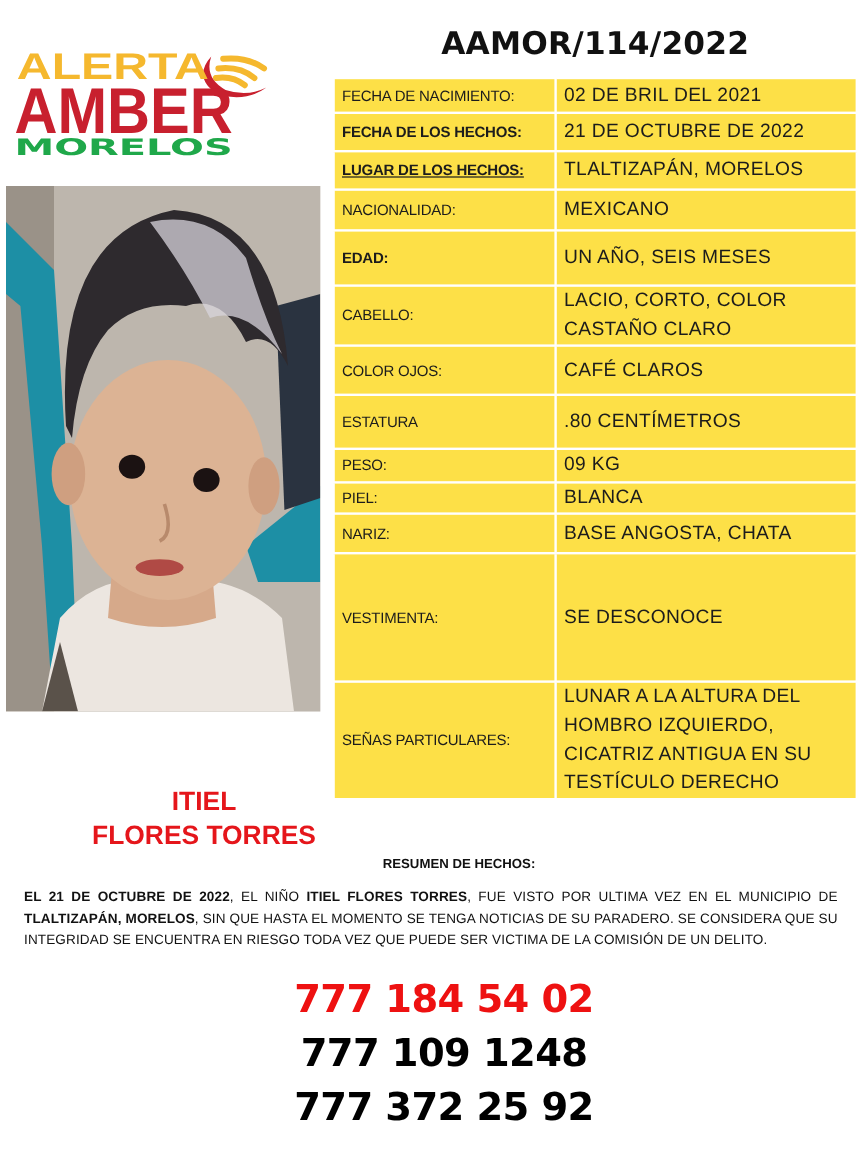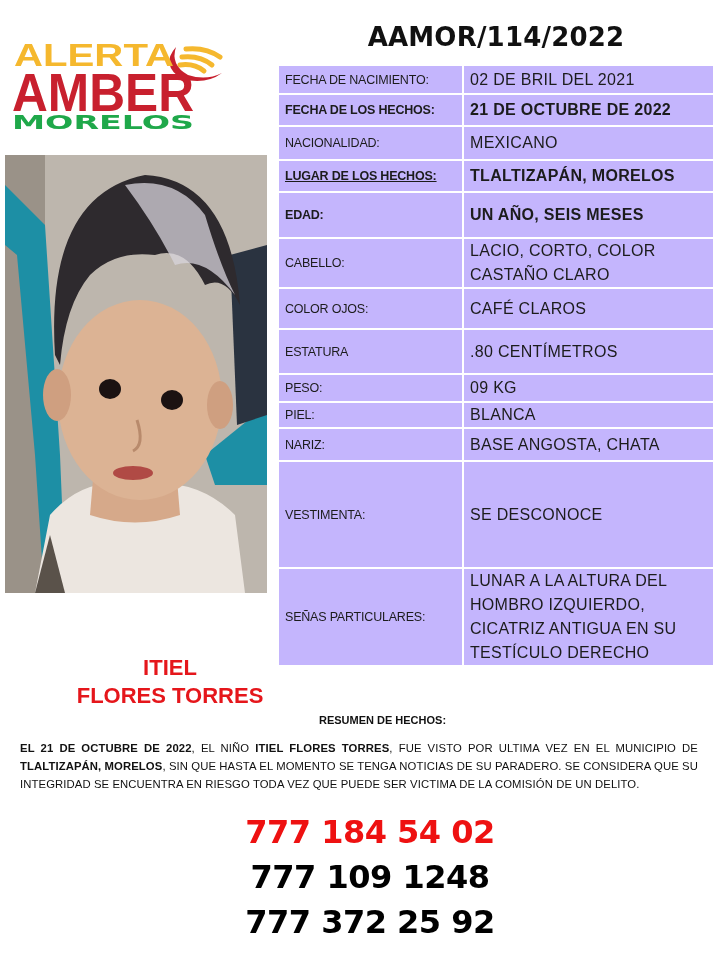--- a/index.html
+++ b/index.html
@@ -23,28 +23,28 @@
     background: #cfc9c2;
   }
   .photo svg { width: 100%; height: 100%; display: block; }
 
   
   .info-table {
     position: absolute; left: 277px; top: 64px; width: 438px;
     border-collapse: collapse; table-layout: fixed;
   }
   .info-table td {
-    background: #c4b5fd; border: 2px solid #ffffff; vertical-align: middle;
+    background: #fde047; border: 2px solid #ffffff; vertical-align: middle;
     color: #1c1c1c;
   }
   .info-table td.lbl { width: 185px; padding: 0 6px; font-size: 12.5px; letter-spacing: -0.2px; }
   .info-table td.val { padding: 0 6px; font-size: 16px; line-height: 24px; letter-spacing: 0.3px; }
   .info-table td.lbl.bold { font-weight: bold; font-size: 12.5px; }
   .info-table td.lbl.underline { text-decoration: underline; }
-  .info-table td.val.bold { font-weight: bold; }
+  .info-table td.val.bold { font-weight: normal; }
 
   
   .child-name {
     position: absolute; left: 20px; top: 654px; width: 300px; text-align: center;
     color: #e5161b; font-weight: bold; font-size: 22px; line-height: 28px;
   }
   .child-name span { display: block; }
 
   
   .summary-title {
@@ -118,27 +118,27 @@
 <table class="info-table">
   <tbody>
     <tr style="height:29px">
       <td class="lbl">FECHA DE NACIMIENTO:</td>
       <td class="val">02 DE BRIL DEL 2021</td>
     </tr>
     <tr style="height:32px">
       <td class="lbl bold">FECHA DE LOS HECHOS:</td>
       <td class="val bold">21 DE OCTUBRE  DE 2022</td>
     </tr>
+    <tr style="height:32px">
+      <td class="lbl bold underline">LUGAR DE LOS HECHOS:</td>
+      <td class="val bold">TLALTIZAPÁN,  MORELOS</td>
+    </tr>
     <tr style="height:34px">
       <td class="lbl">NACIONALIDAD:</td>
       <td class="val">MEXICANO</td>
-    </tr>
-    <tr style="height:32px">
-      <td class="lbl bold underline">LUGAR DE LOS HECHOS:</td>
-      <td class="val bold">TLALTIZAPÁN,  MORELOS</td>
     </tr>
     <tr style="height:46px">
       <td class="lbl bold">EDAD:</td>
       <td class="val bold">UN AÑO,  SEIS  MESES</td>
     </tr>
     <tr style="height:48px">
       <td class="lbl">CABELLO:</td>
       <td class="val">LACIO,  CORTO,  COLOR CASTAÑO  CLARO</td>
     </tr>
     <tr style="height:41px">

